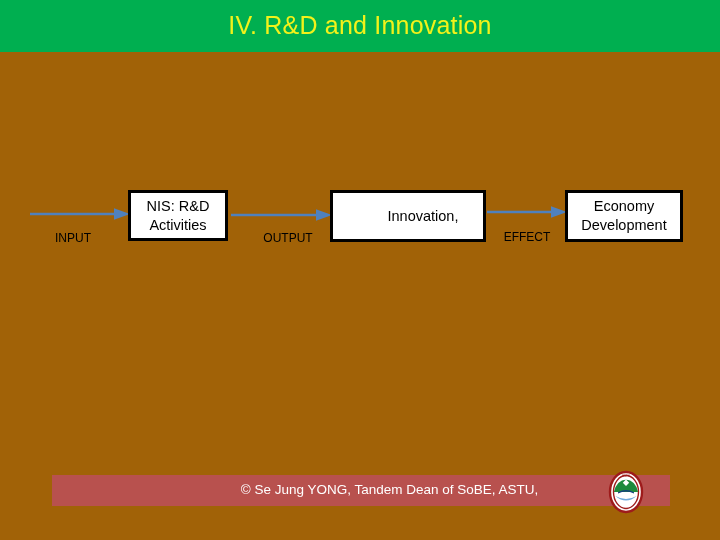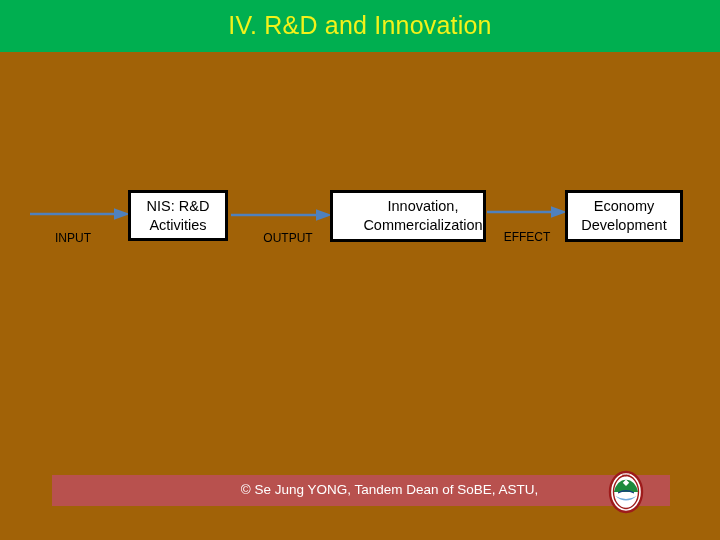--- a/index.html
+++ b/index.html
@@ -157,21 +157,20 @@
     <div class="arrow" id="arrow-output">
       <svg viewBox="0 0 101 14" preserveAspectRatio="none">
         <line x1="0" y1="7" x2="87" y2="7" stroke="#4F81BD" stroke-width="2.6"></line>
         <polygon points="85,1.2 101,7 85,12.8" fill="#4F81BD"></polygon>
       </svg>
     </div>
     <div class="flow-label" id="label-output">OUTPUT</div>
 
     <div class="proc-box" id="box-innov">
       <span class="ln">Innovation,</span>
-      <span class="ln">Commercialization</span>
     </div>
 
     <div class="arrow" id="arrow-effect">
       <svg viewBox="0 0 80 14" preserveAspectRatio="none">
         <line x1="0" y1="7" x2="66" y2="7" stroke="#4F81BD" stroke-width="2.6"></line>
         <polygon points="64,1.2 80,7 64,12.8" fill="#4F81BD"></polygon>
       </svg>
     </div>
     <div class="flow-label" id="label-effect">EFFECT</div>
 

